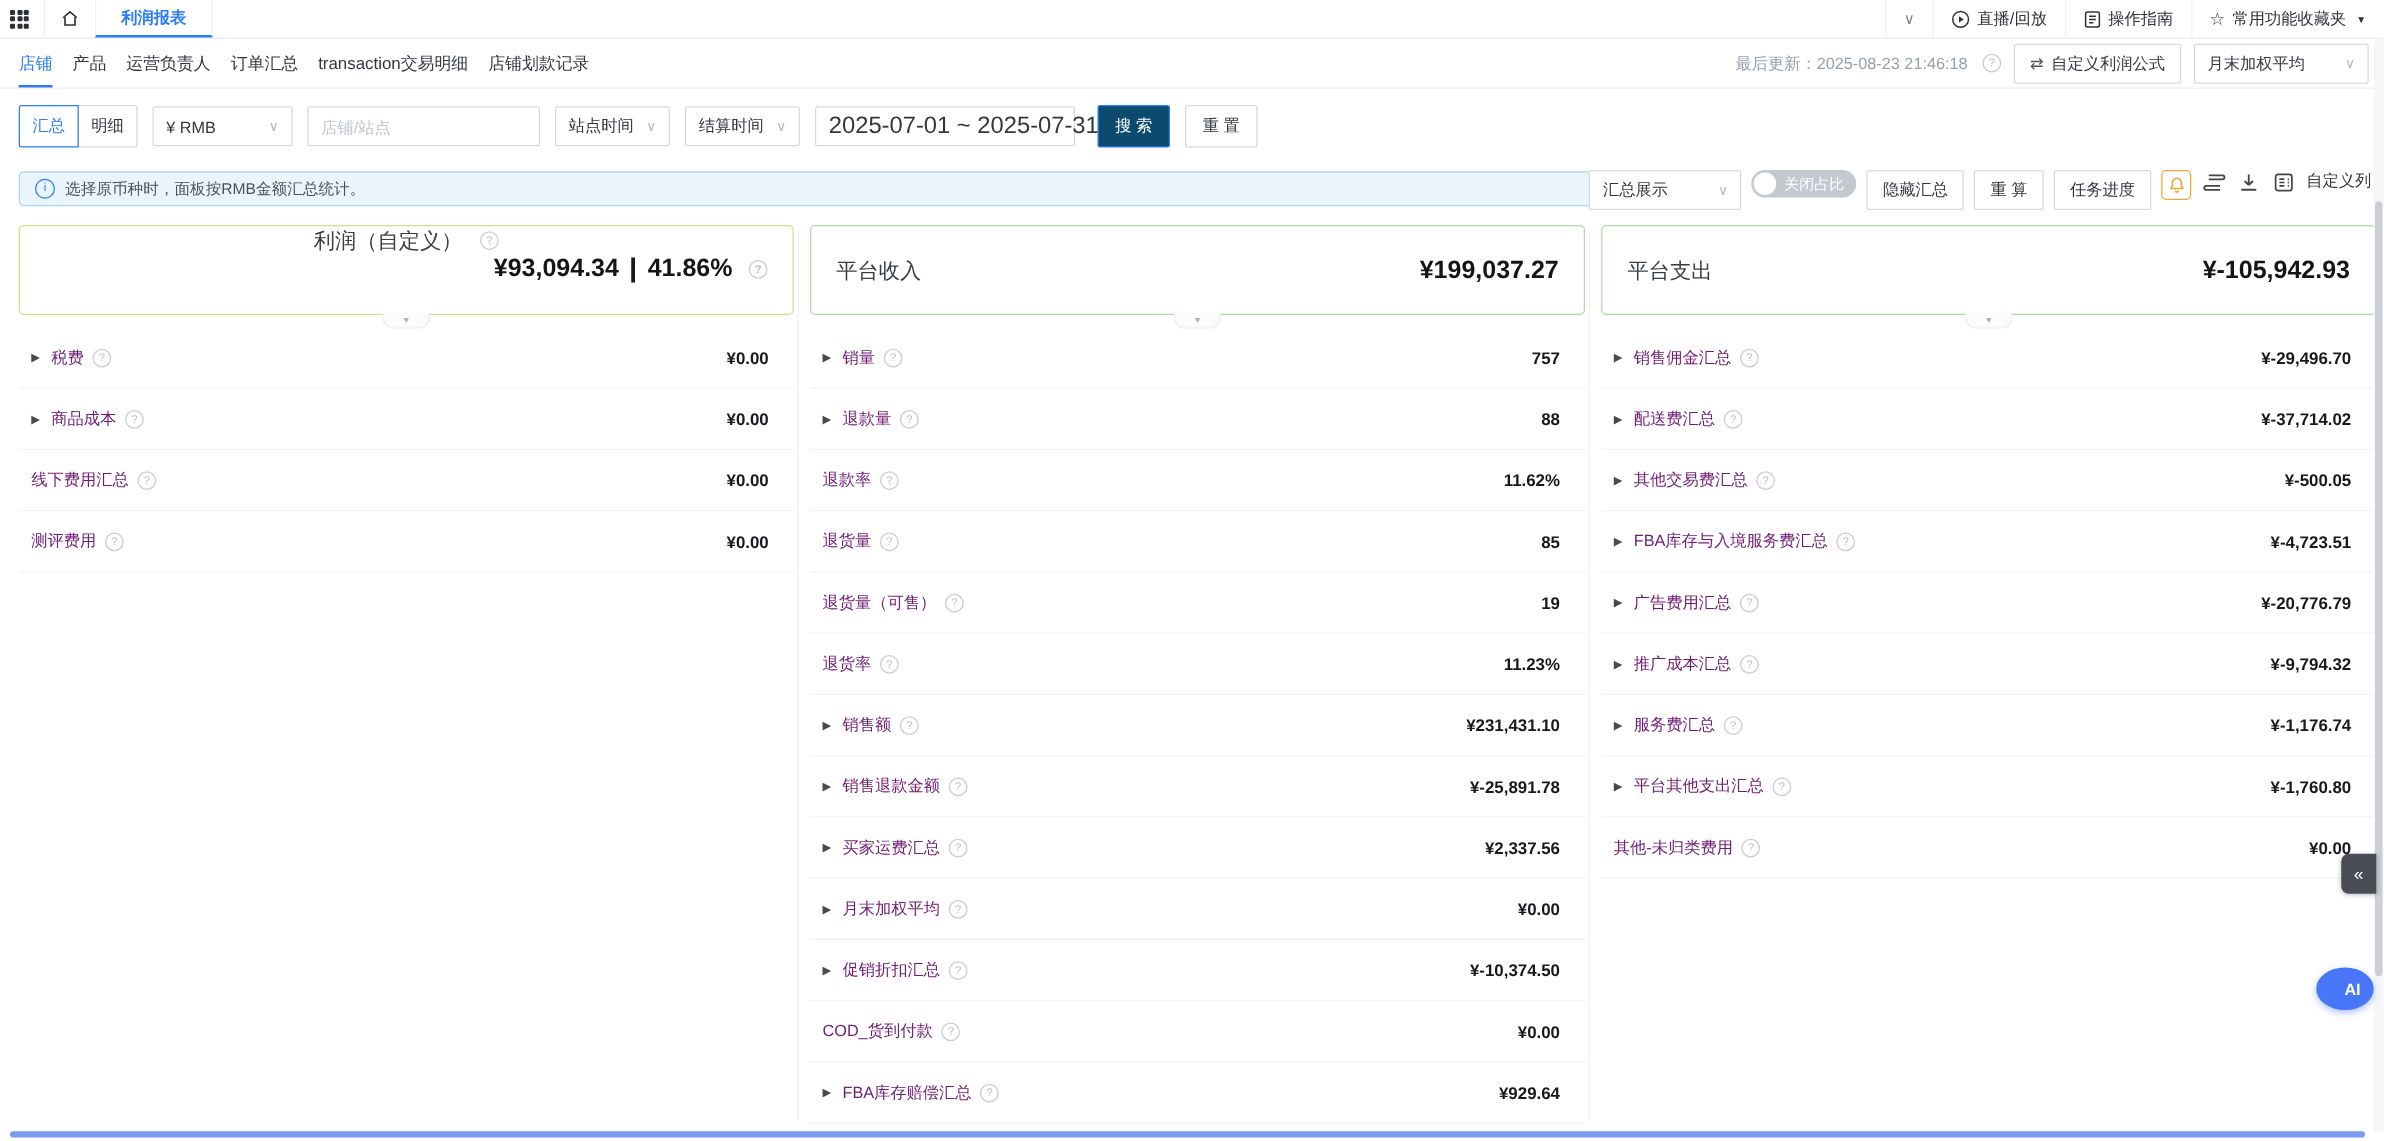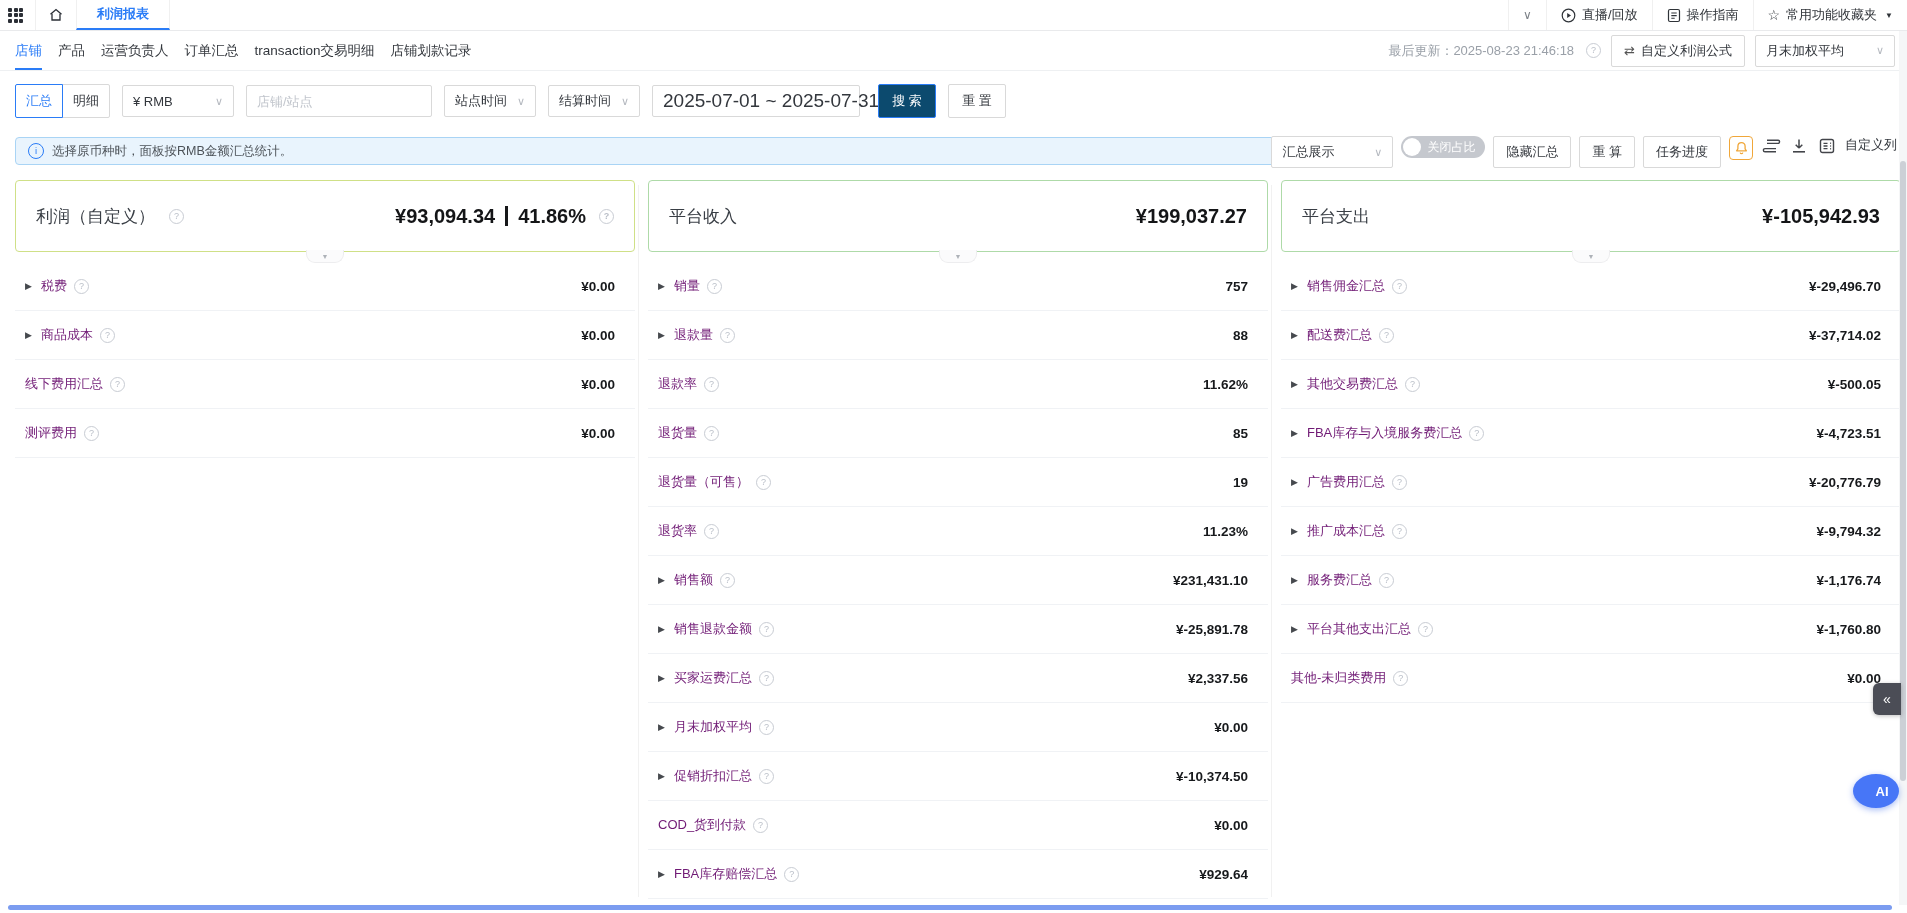--- a/index.html
+++ b/index.html
@@ -280,21 +280,21 @@
         <path d="M11.2 5.3h.9M11.2 8h.9M11.2 10.7h.9" stroke="#43454a" stroke-width="1.6"></path>
       </svg>
   </div>
   <span class="custom-col-label">自定义列</span>
 </div>
 
 <div class="col-divider" style="left:638px;"></div>
 <div class="col-divider" style="left:1271px;"></div>
 
 <div class="column" style="left:15px;">
-    <div class="card" style="border-color: rgb(207, 224, 135);">
+    <div class="card" style="border-color: rgb(207, 224, 135); flex-direction: column;">
       <div class="card-title">
         <span>利润（自定义）</span>
         <span class="help">?</span>
       </div>
       <div class="card-value">
         <span>¥93,094.34</span>
         <span class="pct-divider"></span>
         <span>41.86%</span>
         <span class="help">?</span>
       </div>

